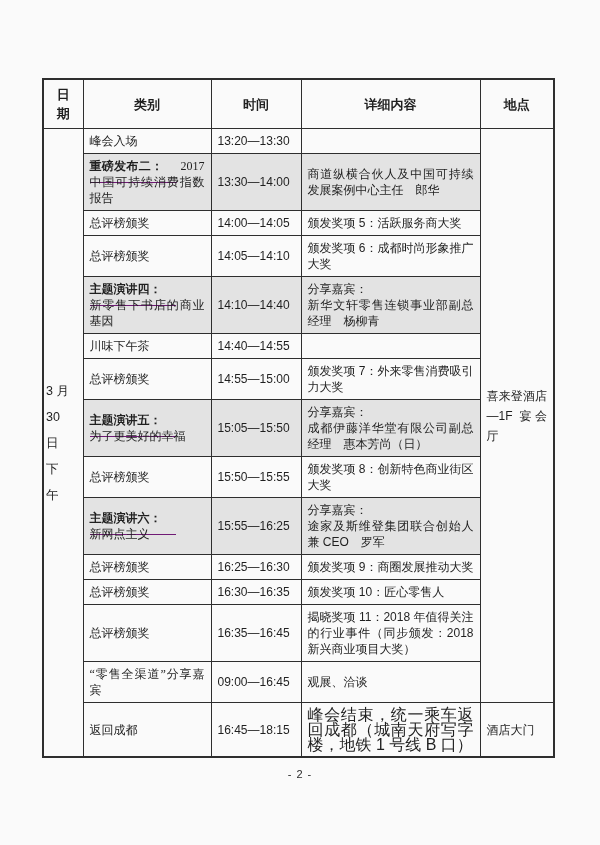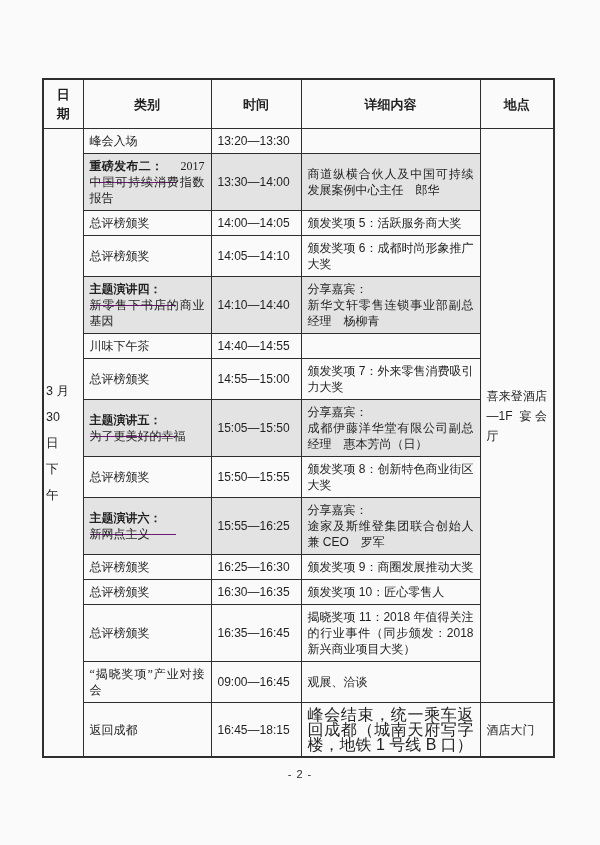--- a/index.html
+++ b/index.html
@@ -200,21 +200,21 @@
           </td>
     </tr>
         <tr>
       <td class="cat-cell">总评榜颁奖</td>
       <td class="time-cell">16:35—16:45</td>
       <td class="det-cell">
             <div>揭晓奖项 11：2018 年值得关注的行业事件（同步颁发：2018 新兴商业项目大奖）</div>
           </td>
     </tr>
         <tr>
-      <td class="cat-cell">“揭晓奖项”产业对接会</td>
+      <td class="cat-cell">“零售全渠道”分享嘉宾</td>
       <td class="time-cell">09:00—16:45</td>
       <td class="det-cell">
             <div>观展、洽谈</div>
           </td>
     </tr>
         <tr>
       <td class="cat-cell">返回成都</td>
       <td class="time-cell">16:45—18:15</td>
       <td class="det-cell small">
             <div>峰会结束，统一乘车返回成都（城南天府写字楼，地铁 1 号线 B 口）</div>

